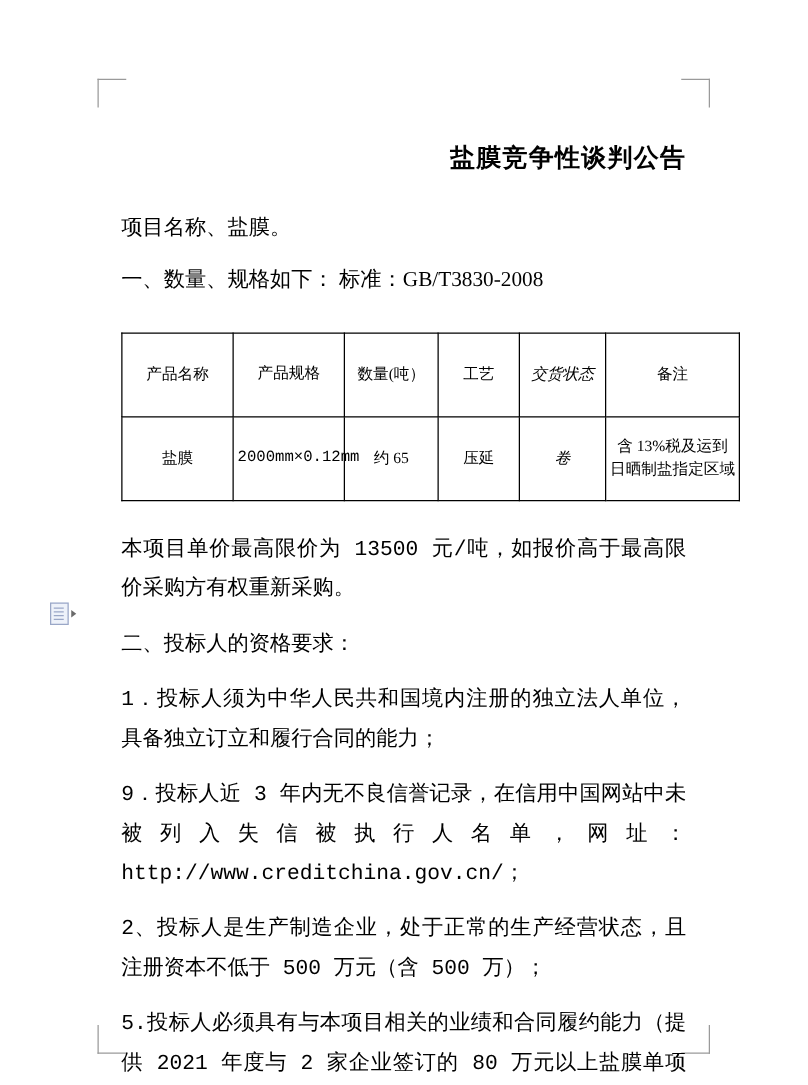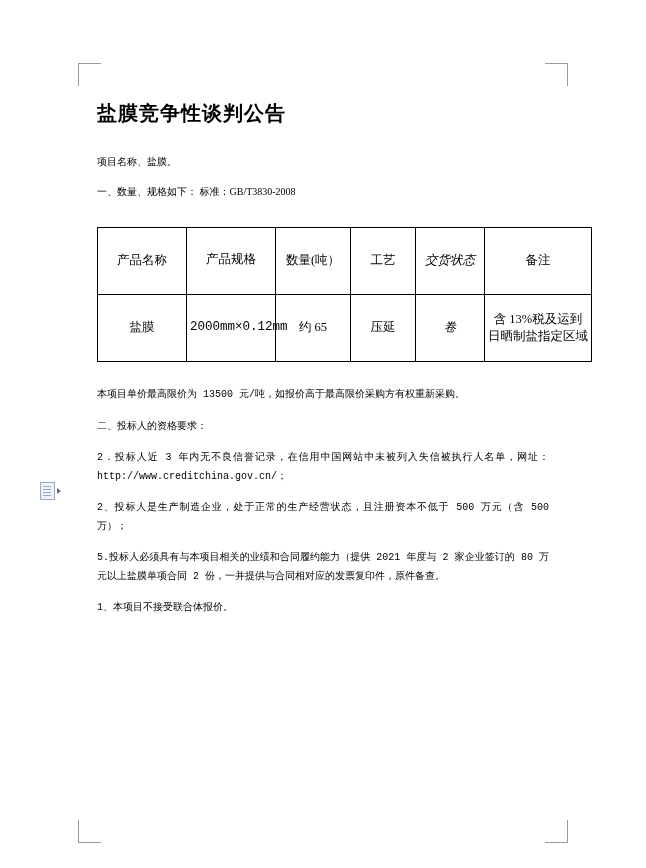--- a/index.html
+++ b/index.html
@@ -36,29 +36,29 @@
   .crop.bl { left: 78px;  top: 820px; border-left-width: 1px;  border-bottom-width: 1px; }
   .crop.br { left: 545px; top: 820px; border-right-width: 1px; border-bottom-width: 1px; }
 
   .content {
     position: absolute;
     left: 97px;
     top: 100px;
     width: 452px;
   }
   .doc-title {
-    text-align: left;
+    text-align: right;
     font-size: 20px;
     font-weight: bold;
     letter-spacing: 1px;
-    margin: 0 0 26px 0;
+    margin: 13px 0 26px 0;
     font-family: "Liberation Serif", "DejaVu Serif", serif;
   }
   .para {
-    font-size: 10px;
+    font-size: 17px;
     line-height: 1.85;
     margin: 0 0 11px 0;
     text-align: justify;
   }
 
   table.spec {
     border-collapse: collapse;
     width: 452px;
     margin: 26px 0 24px 0;
     table-layout: fixed;
@@ -158,20 +158,21 @@
           <td class="c4">压延</td>
           <td class="c5">卷</td>
           <td class="c6">含 13%税及运到日晒制盐指定区域</td>
         </tr>
       </tbody>
     </table>
 
     <div class="body-block">
       <p class="para">本项目单价最高限价为 13500 元/吨，如报价高于最高限价采购方有权重新采购。</p>
       <p class="para">二、投标人的资格要求：</p>
-      <p class="para">2．投标人近 3 年内无不良信誉记录，在信用中国网站中未被列入失信被执行人名单，网址：http://www.creditchina.gov.cn/；</p>
+      <p class="para">1．投标人须为中华人民共和国境内注册的独立法人单位，具备独立订立和履行合同的能力；</p>
+      <p class="para">9．投标人近 3 年内无不良信誉记录，在信用中国网站中未被列入失信被执行人名单，网址：http://www.creditchina.gov.cn/；</p>
       <p class="para">2、投标人是生产制造企业，处于正常的生产经营状态，且注册资本不低于 500 万元（含 500 万）；</p>
       <p class="para">5.投标人必须具有与本项目相关的业绩和合同履约能力（提供 2021 年度与 2 家企业签订的 80 万元以上盐膜单项合同 2 份，一并提供与合同相对应的发票复印件，原件备查。</p>
       <p class="para">1、本项目不接受联合体报价。</p>
     </div>
 
   </div>
 </div>
 
 </body></html>

